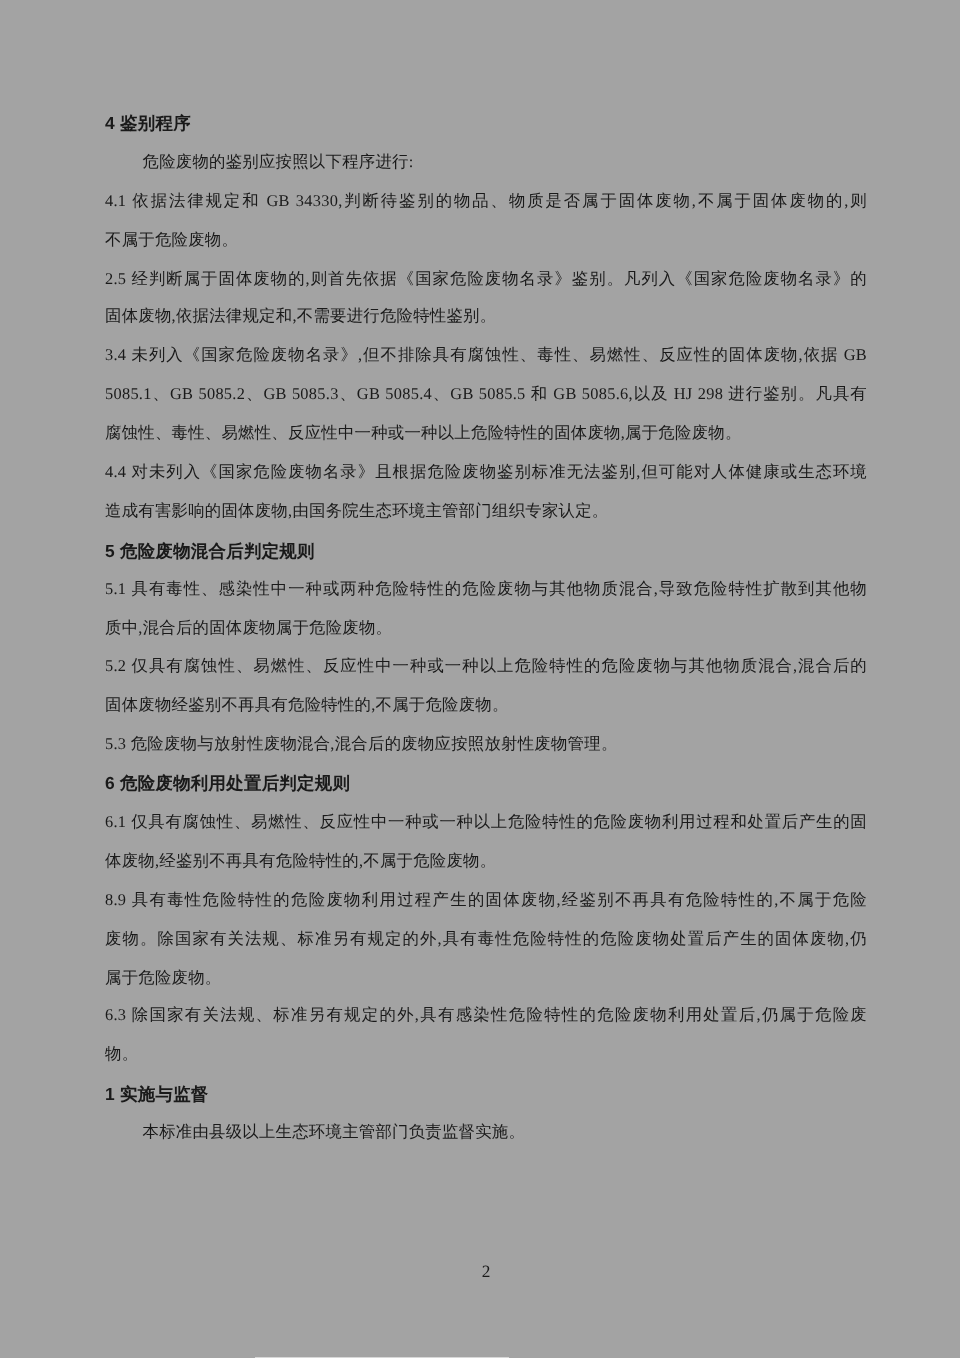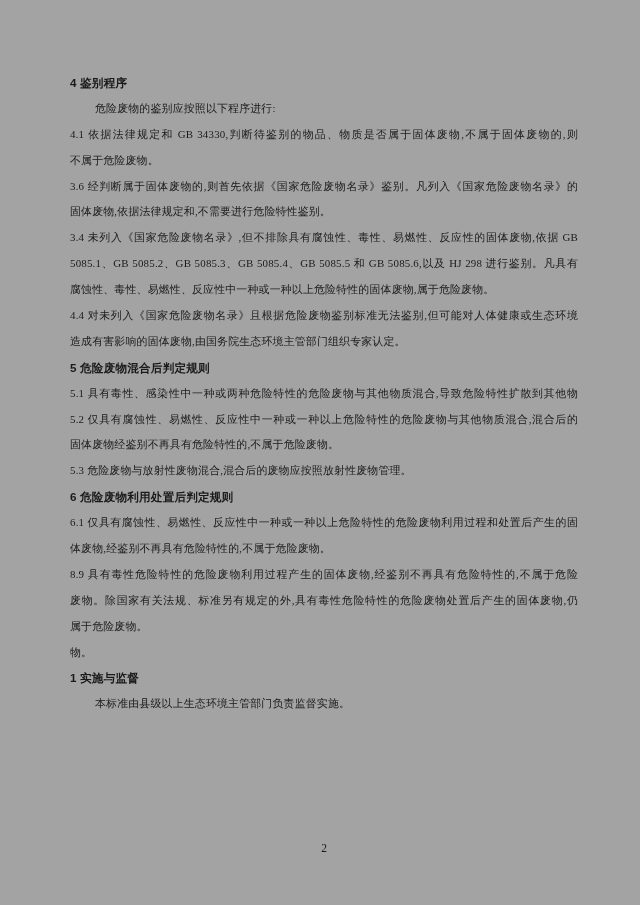--- a/index.html
+++ b/index.html
@@ -54,38 +54,40 @@
 </style>
 </head>
 <body>
 
 <div class="page">
   <div class="content">
     <div class="line heading">4  鉴别程序</div>
     <div class="line indent">危险废物的鉴别应按照以下程序进行:</div>
     <div class="line justify">4.1 依据法律规定和 GB 34330,判断待鉴别的物品、物质是否属于固体废物,不属于固体废物的,则</div>
     <div class="line">不属于危险废物。</div>
-    <div class="line justify">3.6 经判断属于固体废物的,则首先依据《国家危险废物名录》鉴别。凡列入《国家危险废物名录》的</div>
+    <div class="line justify">2.5 经判断属于固体废物的,则首先依据《国家危险废物名录》鉴别。凡列入《国家危险废物名录》的</div>
     <div class="line">固体废物,依据法律规定和,不需要进行危险特性鉴别。</div>
     <div class="line justify">3.4 未列入《国家危险废物名录》,但不排除具有腐蚀性、毒性、易燃性、反应性的固体废物,依据 GB</div>
     <div class="line justify">5085.1、GB 5085.2、GB 5085.3、GB 5085.4、GB 5085.5 和 GB 5085.6,以及 HJ 298 进行鉴别。凡具有</div>
     <div class="line">腐蚀性、毒性、易燃性、反应性中一种或一种以上危险特性的固体废物,属于危险废物。</div>
     <div class="line justify">4.4 对未列入《国家危险废物名录》且根据危险废物鉴别标准无法鉴别,但可能对人体健康或生态环境</div>
     <div class="line">造成有害影响的固体废物,由国务院生态环境主管部门组织专家认定。</div>
     <div class="line heading">5  危险废物混合后判定规则</div>
     <div class="line justify">5.1 具有毒性、感染性中一种或两种危险特性的危险废物与其他物质混合,导致危险特性扩散到其他物</div>
+    <div class="line">质中,混合后的固体废物属于危险废物。</div>
     <div class="line justify">5.2 仅具有腐蚀性、易燃性、反应性中一种或一种以上危险特性的危险废物与其他物质混合,混合后的</div>
     <div class="line">固体废物经鉴别不再具有危险特性的,不属于危险废物。</div>
     <div class="line">5.3 危险废物与放射性废物混合,混合后的废物应按照放射性废物管理。</div>
     <div class="line heading">6  危险废物利用处置后判定规则</div>
     <div class="line justify">6.1 仅具有腐蚀性、易燃性、反应性中一种或一种以上危险特性的危险废物利用过程和处置后产生的固</div>
     <div class="line">体废物,经鉴别不再具有危险特性的,不属于危险废物。</div>
     <div class="line justify">8.9 具有毒性危险特性的危险废物利用过程产生的固体废物,经鉴别不再具有危险特性的,不属于危险</div>
     <div class="line justify">废物。除国家有关法规、标准另有规定的外,具有毒性危险特性的危险废物处置后产生的固体废物,仍</div>
     <div class="line">属于危险废物。</div>
+    <div class="line justify">6.3 除国家有关法规、标准另有规定的外,具有感染性危险特性的危险废物利用处置后,仍属于危险废</div>
     <div class="line">物。</div>
     <div class="line heading">1  实施与监督</div>
     <div class="line indent">本标准由县级以上生态环境主管部门负责监督实施。</div>
   </div>
 
   <div class="footer">
     <span>2</span>
   </div>
 </div>
 

